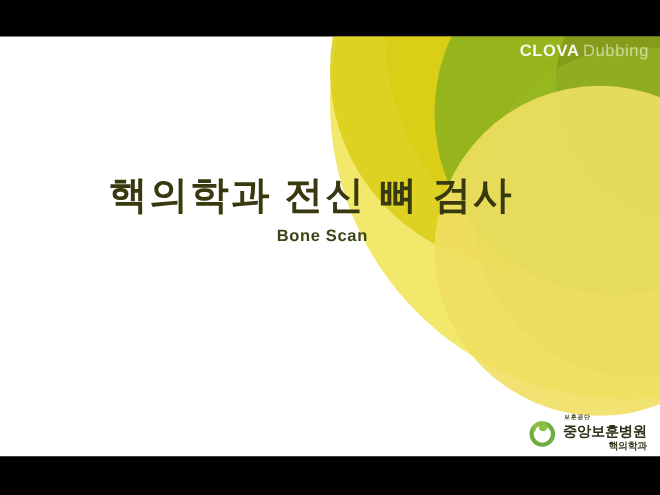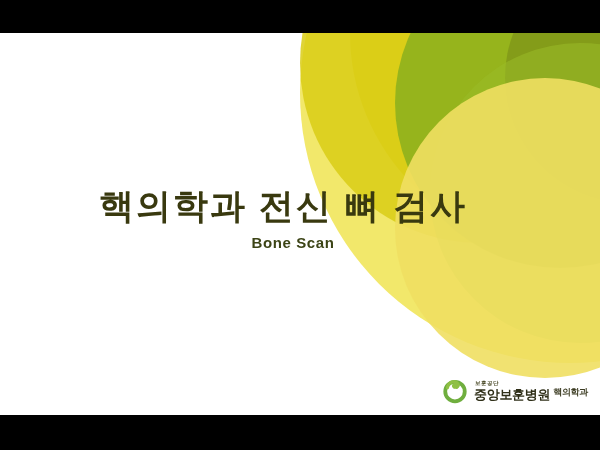--- a/index.html
+++ b/index.html
@@ -129,21 +129,20 @@
   }
 
   
   #title-block {
     position: absolute;
     left: 0;
     top: 125px;
     width: 600px;
     z-index: 25;
     text-align: center;
-    margin-top: 28px;
   }
   #main-title {
     font-size: 35px;
     font-weight: bold;
     color: #39390f;
     letter-spacing: 2px;
     line-height: 1.12;
     margin: 0;
     text-align: center;
     padding-right: 34px;
@@ -181,22 +180,23 @@
   .logo-tagline {
     font-size: 5.5px;
     color: #4c4c2a;
     letter-spacing: 0.5px;
     margin-left: 1px;
     margin-bottom: 1px;
     font-weight: bold;
   }
   .logo-names {
     display: flex;
-    align-items: flex-start;
+    align-items: flex-end;
     gap: 3px;
+    flex-direction: column;
   }
   .logo-hospital {
     font-size: 13px;
     font-weight: bold;
     color: #2f2f18;
     letter-spacing: -0.3px;
   }
   .logo-dept {
     font-size: 9px;
     font-weight: bold;
@@ -217,20 +217,23 @@
     <div>
       <div class="blob blob-pale"></div>
       <div class="blob blob-yellow"></div>
       <div class="blob blob-gold"></div>
       <div class="blob blob-green"></div>
       <div class="blob blob-olive"></div>
       <div class="blob blob-green2"></div>
       <div class="blob blob-lowgold"></div>
     </div>
 
+    <div id="watermark">
+      <span class="wm-clova">CLOVA</span><span class="wm-dubbing">Dubbing</span>
+    </div>
 
     <div id="title-block">
       <h1 id="main-title">핵의학과 전신 뼈 검사</h1>
       <div id="sub-title">Bone Scan</div>
     </div>
 
     <div id="logo">
       <svg id="logo-mark" viewBox="0 0 48 48">
         <circle cx="24" cy="25" r="18" fill="none" stroke="#6fae3e" stroke-width="7"></circle>
         <path d="M10 18 C12 6, 24 4, 29 10 C32 14, 27 19, 23 17 C20 15.5, 21 12, 24 12" fill="none" stroke="#8fc044" stroke-width="6" stroke-linecap="round"></path>

